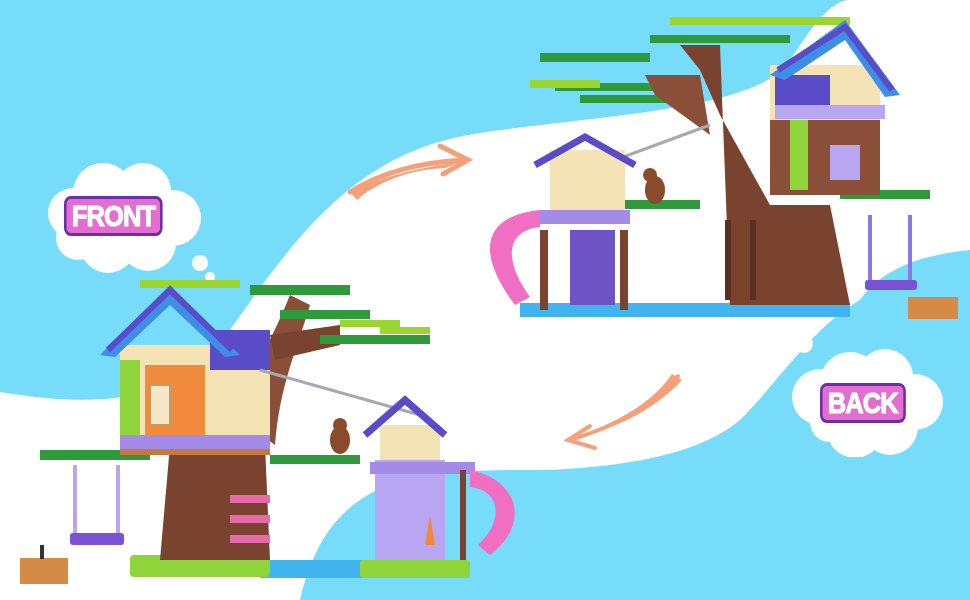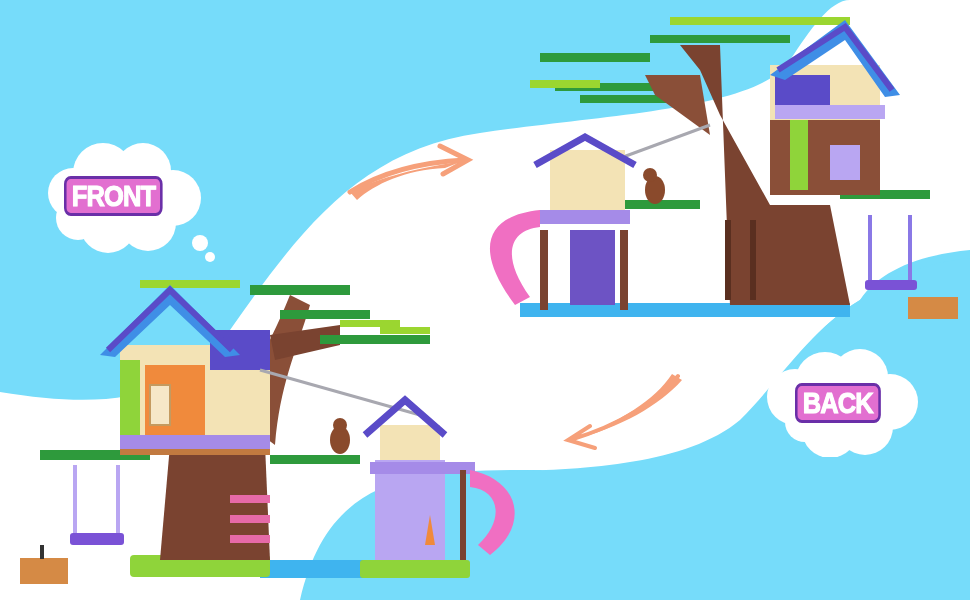--- a/index.html
+++ b/index.html
@@ -18,40 +18,40 @@
 <svg class="bg" width="970" height="600" viewBox="0 0 970 600">
   <rect width="970" height="600" fill="#76dcfa"></rect>
 
   <path d="M0 392 C 110 410, 180 400, 230 330 C 300 230, 360 150, 480 133 C 600 115, 760 110, 790 60 C 810 30, 830 0, 850 0 L 970 0 L 970 250 C 920 255, 880 270, 860 300 C 810 330, 780 380, 750 420 C 710 470, 640 480, 540 470 C 420 470, 330 470, 300 600 L 0 600 Z" fill="#ffffff"></path>
 
   <path d="M480 600 L 480 472 C 560 470, 680 470, 740 420 C 780 380, 810 330, 860 300 C 890 275, 930 262, 970 258 L 970 600 Z" fill="#76dcfa"></path>
 
   <path d="M0 540 C 60 560, 200 570, 300 600 L 0 600 Z" fill="#ffffff"></path>
 </svg>
 
-<div class="cloud" style="left:28px;top:133px;width:160px;height:120px;">
+<div class="cloud" style="left:28px;top:153px;width:160px;height:120px;">
   <svg width="190" height="130" viewBox="0 0 190 130">
     <g fill="#ffffff">
       <circle cx="45" cy="60" r="25"></circle>
       <circle cx="75" cy="40" r="30"></circle>
       <circle cx="115" cy="38" r="28"></circle>
       <circle cx="145" cy="65" r="28"></circle>
       <circle cx="120" cy="90" r="28"></circle>
       <circle cx="80" cy="92" r="28"></circle>
       <circle cx="50" cy="85" r="22"></circle>
       <circle cx="172" cy="110" r="8"></circle>
       <circle cx="182" cy="124" r="5"></circle>
     </g>
   </svg>
   <div class="cloud-label" style="left:36px;top:43px;">
     <span>FRONT</span>
   </div>
 </div>
 
-<div class="cloud" style="left:750px;top:322px;width:180px;height:135px;">
+<div class="cloud" style="left:775px;top:322px;width:180px;height:135px;">
   <svg width="180" height="135" viewBox="0 0 180 135">
     <g fill="#ffffff">
       <circle cx="14" cy="6" r="6"></circle>
       <circle cx="29" cy="22" r="9"></circle>
       <circle cx="45" cy="75" r="28"></circle>
       <circle cx="75" cy="60" r="30"></circle>
       <circle cx="110" cy="55" r="28"></circle>
       <circle cx="140" cy="80" r="28"></circle>
       <circle cx="115" cy="105" r="28"></circle>
       <circle cx="80" cy="108" r="28"></circle>

